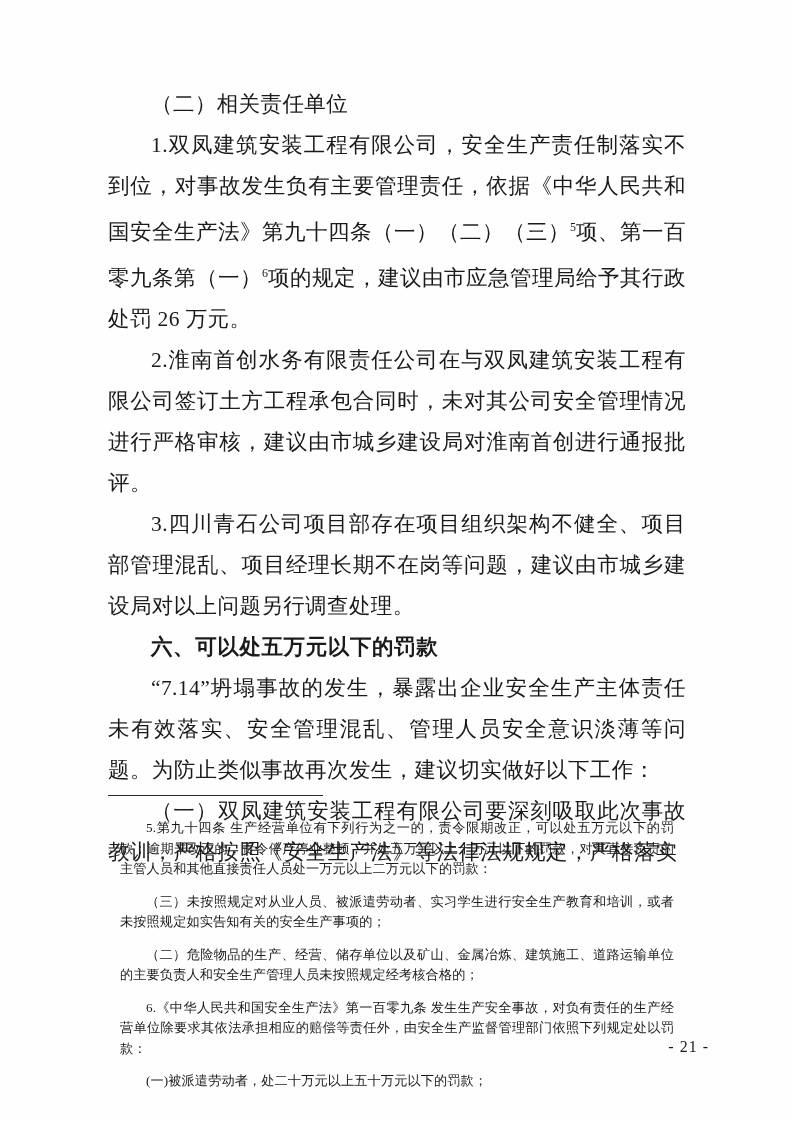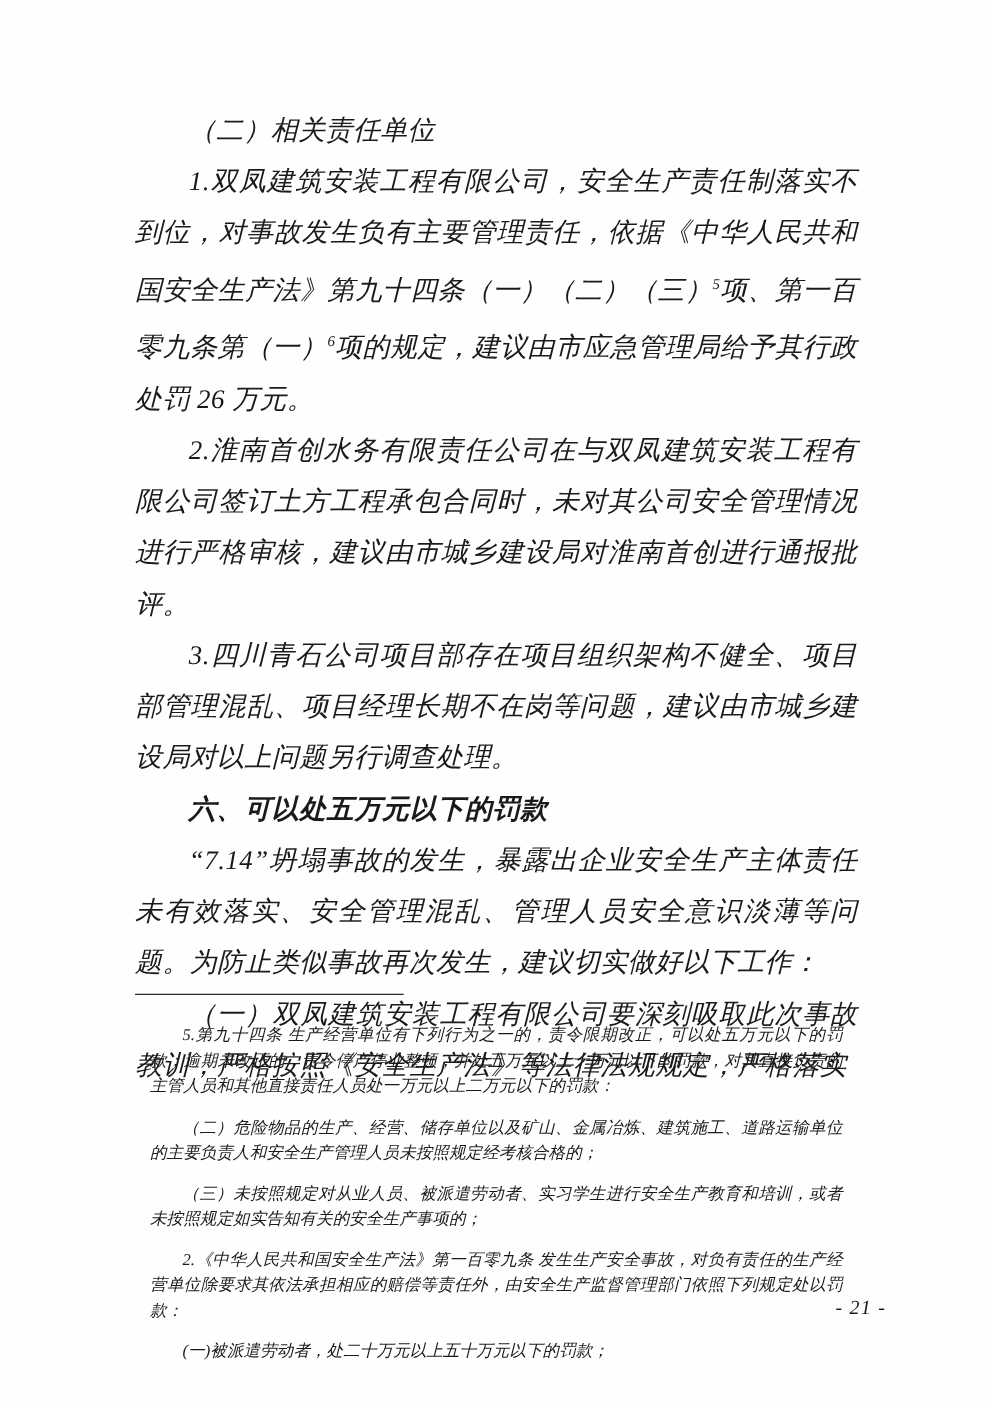--- a/index.html
+++ b/index.html
@@ -11,21 +11,20 @@
     font-family: "Liberation Serif", "DejaVu Serif", serif;
     color: #1a1a1a;
   }
   .page {
     position: relative;
     width: 793px;
     height: 1122px;
     background: #fefefe;
     overflow: hidden;
     box-sizing: border-box;
-    font-style: italic;
   }
   .content {
     position: absolute;
     left: 108px;
     top: 84px;
     width: 578px;
   }
   .para {
     font-size: 21.5px;
     line-height: 41px;
@@ -105,21 +104,21 @@
     <p class="para">“7.14”坍塌事故的发生，暴露出企业安全生产主体责任未有效落实、安全管理混乱、管理人员安全意识淡薄等问题。为防止类似事故再次发生，建议切实做好以下工作：</p>
 
     <p class="para">（一）双凤建筑安装工程有限公司要深刻吸取此次事故教训，严格按照《安全生产法》等法律法规规定，严格落实</p>
 
   </div>
 
   <div class="rule"></div>
 
   <div class="footnotes">
     <p class="fn fn-indent">5.第九十四条 生产经营单位有下列行为之一的，责令限期改正，可以处五万元以下的罚款；逾期未改正的，责令停产停业整顿，并处五万元以上十万元以下的罚款，对其直接负责的主管人员和其他直接责任人员处一万元以上二万元以下的罚款：</p>
+    <p class="fn fn-indent">（三）未按照规定对从业人员、被派遣劳动者、实习学生进行安全生产教育和培训，或者未按照规定如实告知有关的安全生产事项的；</p>
     <p class="fn fn-indent">（二）危险物品的生产、经营、储存单位以及矿山、金属冶炼、建筑施工、道路运输单位的主要负责人和安全生产管理人员未按照规定经考核合格的；</p>
-    <p class="fn fn-indent">（三）未按照规定对从业人员、被派遣劳动者、实习学生进行安全生产教育和培训，或者未按照规定如实告知有关的安全生产事项的；</p>
-    <p class="fn fn-indent">2.《中华人民共和国安全生产法》第一百零九条 发生生产安全事故，对负有责任的生产经营单位除要求其依法承担相应的赔偿等责任外，由安全生产监督管理部门依照下列规定处以罚款：</p>
+    <p class="fn fn-indent">6.《中华人民共和国安全生产法》第一百零九条 发生生产安全事故，对负有责任的生产经营单位除要求其依法承担相应的赔偿等责任外，由安全生产监督管理部门依照下列规定处以罚款：</p>
     <p class="fn fn-indent">(一)被派遣劳动者，处二十万元以上五十万元以下的罚款；</p>
   </div>
 
   <div class="pagenum">- 21 -</div>
 
 </div>
 
 </body></html>

